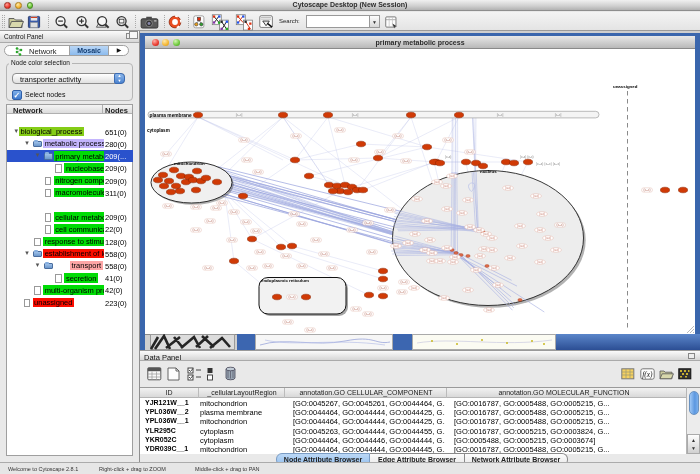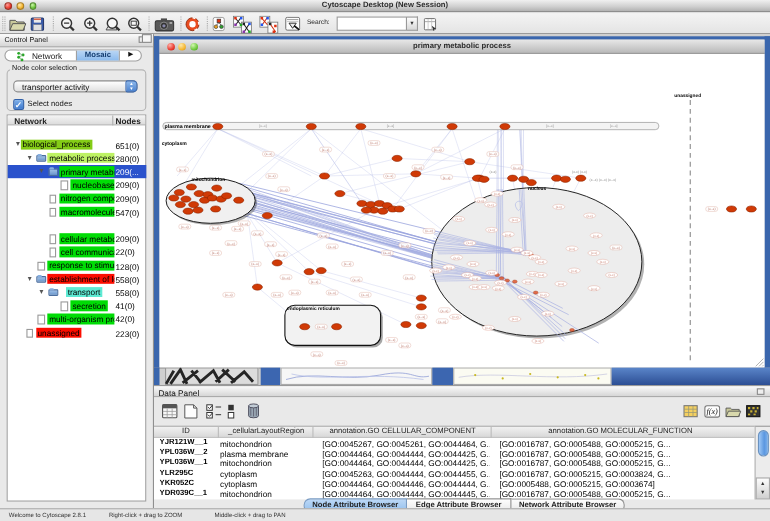--- a/index.html
+++ b/index.html
@@ -233,21 +233,21 @@
         </div>
 <div class="trow" style="top:20.7px;">
           <span class="arr" style="left:7.6px">▾</span>
           <span class="fold" style="left:15.6px"></span>
           <span class="lbl" style="left:12px;background:#84cc16;max-width:71px">biological_process</span>
           <span class="cnt" style="color:#000">651(0)</span>
         </div>
 <div class="trow" style="top:32.9px;">
           <span class="arr" style="left:18.2px">▾</span>
           <span class="fold" style="left:26.2px"></span>
-          <span class="lbl" style="left:36.2px;background:#bef264;max-width:61px">metabolic process</span>
+          <span class="lbl" style="left:36.2px;background:#c4b5fd;max-width:61px">metabolic process</span>
           <span class="cnt" style="color:#000">280(0)</span>
         </div>
 <div class="trow" style="top:45.1px;background:#2a52cc;">
           <span class="arr" style="left:28.8px">▾</span>
           <span class="fold" style="left:36.8px"></span>
           <span class="lbl" style="left:46.8px;background:#00dc05;max-width:50px">primary metabo</span>
           <span class="cnt" style="color:#fff">209(...</span>
         </div>
 <div class="trow" style="top:57.3px;">
           <span class="file" style="left:48.4px"></span>
@@ -255,21 +255,21 @@
           <span class="cnt" style="color:#000">209(0)</span>
         </div>
 <div class="trow" style="top:69.5px;">
           <span class="file" style="left:37.8px"></span>
           <span class="lbl" style="left:46.8px;background:#00dc05;max-width:50px">nitrogen compo</span>
           <span class="cnt" style="color:#000">209(0)</span>
         </div>
 <div class="trow" style="top:81.7px;">
           <span class="file" style="left:37.8px"></span>
           <span class="lbl" style="left:46.8px;background:#00dc05;max-width:50px">macromolecule</span>
-          <span class="cnt" style="color:#000">547(0)</span>
+          <span class="cnt" style="color:#000">311(0)</span>
         </div>
 <div class="trow" style="top:106.1px;">
           <span class="file" style="left:37.8px"></span>
           <span class="lbl" style="left:46.8px;background:#00dc05;max-width:50px">cellular metabo</span>
           <span class="cnt" style="color:#000">209(0)</span>
         </div>
 <div class="trow" style="top:118.3px;">
           <span class="file" style="left:37.8px"></span>
           <span class="lbl" style="left:46.8px;background:#00dc05;max-width:50px">cell communicat</span>
           <span class="cnt" style="color:#000">22(0)</span>
@@ -281,21 +281,21 @@
         </div>
 <div class="trow" style="top:142.7px;">
           <span class="arr" style="left:18.2px">▾</span>
           <span class="fold" style="left:26.2px"></span>
           <span class="lbl" style="left:36.2px;background:#fc0d00;max-width:61px">establishment of lo</span>
           <span class="cnt" style="color:#000">558(0)</span>
         </div>
 <div class="trow" style="top:154.9px;">
           <span class="arr" style="left:28.8px">▾</span>
           <span class="fold" style="left:36.8px"></span>
-          <span class="lbl" style="left:53px;background:#5eead4;max-width:50px">transport</span>
+          <span class="lbl" style="left:63px;background:#fca5a5;max-width:50px">transport</span>
           <span class="cnt" style="color:#000">558(0)</span>
         </div>
 <div class="trow" style="top:167.1px;text-align:center;">
           <span class="file" style="left:48.4px"></span>
           <span class="lbl" style="left:57.4px;background:#00dc05;max-width:40px">secretion</span>
           <span class="cnt" style="color:#000">41(0)</span>
         </div>
 <div class="trow" style="top:179.3px;">
           <span class="file" style="left:27.2px"></span>
           <span class="lbl" style="left:36.2px;background:#00dc05;max-width:61px">multi-organism pro</span>

